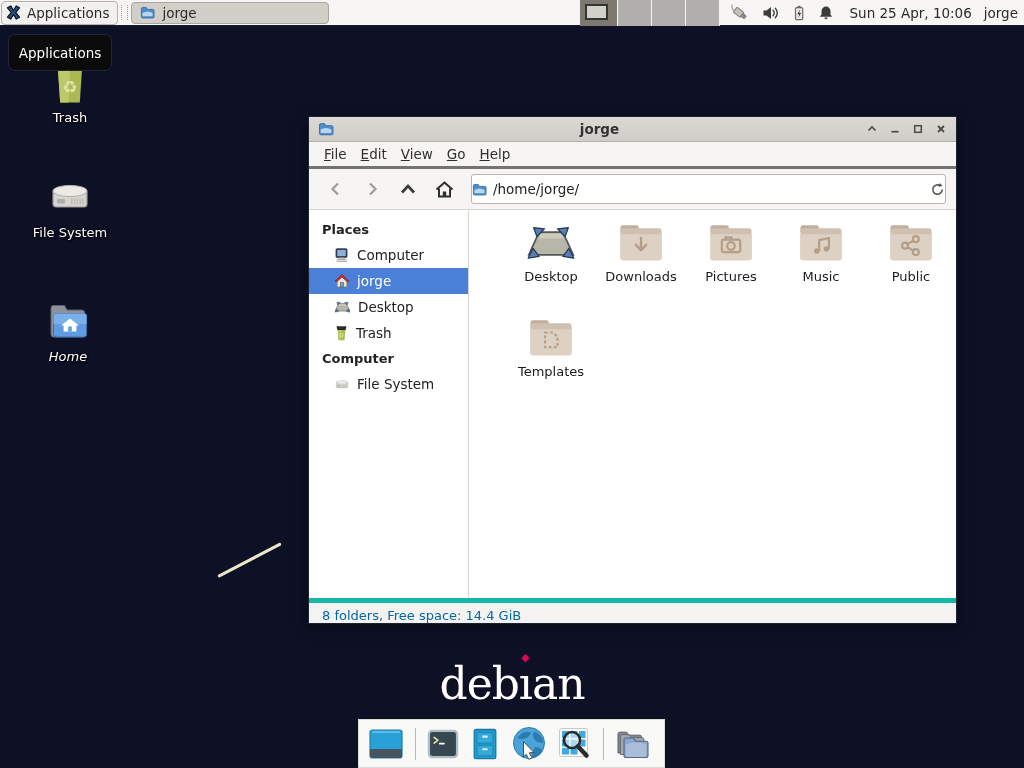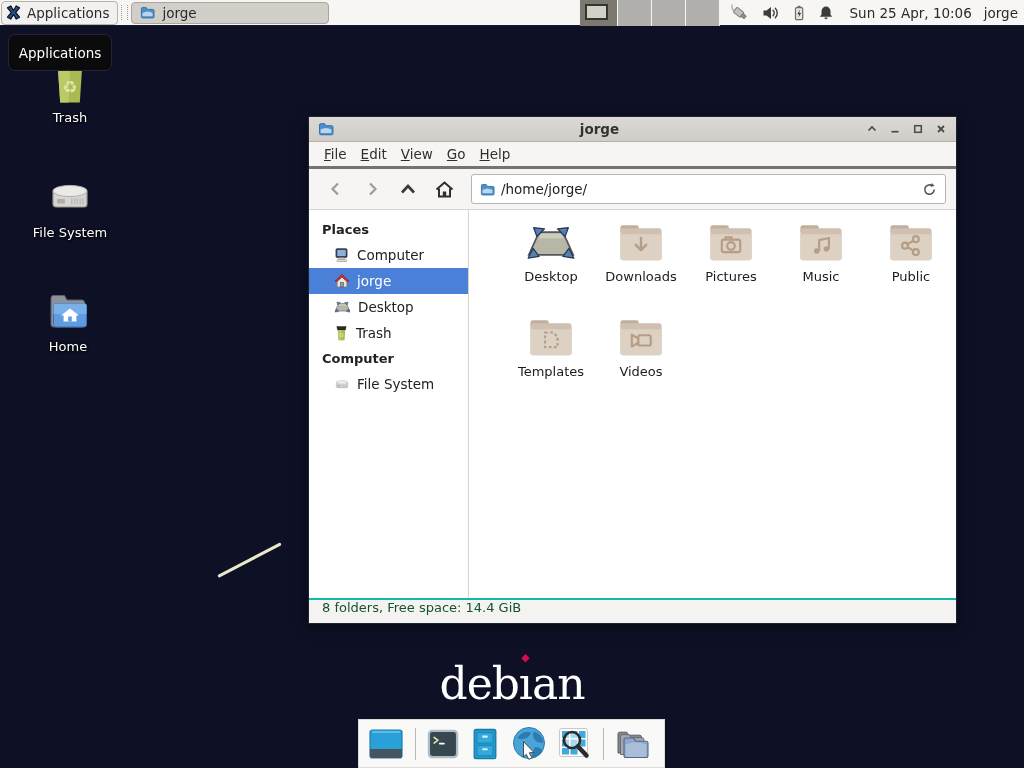--- a/index.html
+++ b/index.html
@@ -24,21 +24,21 @@
   .panel-user { margin:0 6px 0 12px; font-size:13.5px; color:#2a2a2a; }
 
   
   .tooltip { position:absolute; left:8px; top:34px; width:104px; height:37px; background:#0b0b0c; border:1px solid #23233a; border-radius:7px; color:#fff; display:flex; align-items:center; justify-content:center; font-size:13.5px; z-index:50; }
 
   
   .dicon { position:absolute; width:110px; display:flex; flex-direction:column; align-items:center; z-index:10; }
   .dicon .cap { margin-top:5px; color:#fff; font-size:13px; text-shadow:1px 1px 2px #000, 0 0 3px #000; }
   #di-trash { left:15px; top:57px; }
   #di-fs    { left:15px; top:172px; }
-  #di-home  { left:13px; top:286px; }
+  #di-home  { left:13px; top:296px;font-style:italic; }
 
   .stray-line { position:absolute; left:218px; top:575px; width:71px; height:3px; background:#eae8c9; border-radius:2px; transform:rotate(-27.5deg); transform-origin:left center; }
 
   
   .debian { position:absolute; left:412px; top:658px; width:200px; text-align:center; color:#fff; font-family:"DejaVu Serif","Liberation Serif",serif; font-size:44px; letter-spacing:-1px; }
   .debian .iwrap { position:relative; }
   .debian .dot { position:absolute; left:50%; top:-7px; transform:translateX(-50%); font-size:11px; color:#d70a53; letter-spacing:0; }
 
   
   .window { position:absolute; left:308px; top:116px; width:649px; height:508px; background:#fff; border:1px solid #1c2335; box-shadow:0 3px 14px rgba(0,0,0,.55); display:flex; flex-direction:column; }
@@ -47,36 +47,36 @@
   .titlebar .title { flex:1; text-align:center; font-weight:bold; font-size:13.5px; color:#333; }
   .winctl { display:flex; align-items:center; gap:9px; }
   .winctl span { display:flex; align-items:center; justify-content:center; width:14px; height:14px; }
 
   .menubar { height:27px; background:#f6f5f3; display:flex; align-items:center; padding-left:8px; border-bottom:3px solid #737373; }
   .menu-item { padding:4px 7px; font-size:13.5px; color:#2f2f2f; }
   .menu-item u { text-decoration:underline; }
 
   .toolbar { height:41px; background:#f6f5f3; border-bottom:1px solid #d8d5d0; display:flex; align-items:center; padding:0 10px; gap:2px; }
   .navbtn { width:34px; height:30px; display:flex; align-items:center; justify-content:center; border-radius:3px; }
-  .pathbar { flex:1; height:30px; margin-left:8px; background:#fff; border:1px solid #b9b6b0; border-radius:3px; display:flex; align-items:center; padding:0 8px; gap:6px; }
+  .pathbar { flex:1; height:30px; margin-left:8px; background:#fff; border:1px solid #b9b6b0; border-radius:3px; display:flex; align-items:center; padding:0 0; gap:6px; }
   .path-input { flex:1; border:none; outline:none; background:transparent; font-family:inherit; font-size:13.5px; color:#222; }
 
   .content { flex:1; display:flex; min-height:0;gap:35px; }
   .sidebar { width:175px; background:#fff; border-right:1px solid #d8d5d0; padding-top:7px; }
   .side-h { font-weight:bold; font-size:13px; color:#222; padding:5px 0 5px 13px; }
   .side-row { display:flex; align-items:center; gap:7px; height:26px; padding-left:25px; font-size:13.5px; color:#222; }
   .side-row.sel { background:#4a80d8; color:#fff; }
   .side-row svg { flex:none; display:block; }
 
   .files { flex:1; background:#fff; padding:12px 0 0 2px; display:grid; grid-template-columns:repeat(5,90px); grid-auto-rows:95px; }
   .file { display:flex; flex-direction:column; align-items:center; }
   .file svg { display:block; }
   .flabel { margin-top:3px; font-size:13px; color:#1c1c1c; text-align:center; }
 
-  .statusbar { height:25px; background:#f4f3f1; border-top:2px solid #14b8a6; display:flex; align-items:flex-start; padding-left:13px; font-size:13px; color:#14532d; }
+  .statusbar { height:25px; background:#f4f3f1; border-top:5px solid #14b8a6; display:flex; align-items:flex-end; padding-left:13px; font-size:13px; color:#0369a1; }
 
   
   .dock { position:absolute; left:358px; top:719px; width:307px; height:49px; background:#f9f9f8; border:1px solid #dddcd8; display:flex; align-items:center; padding:0 9px; gap:11px; }
   .dock .sep { width:1px; height:32px; background:#b8b7b2; }
   .dock svg { display:block; }
 </style>
 </head>
 <body>
 
 <svg width="0" height="0" style="position:absolute">
@@ -464,27 +464,20 @@
           </svg>
         <div class="flabel">Public</div>
       </div>
       <div class="file">
         <svg width="52" height="44" viewBox="0 0 48 40">
             <use href="#f-base"></use>
             <use href="#g-tmpl"></use>
           </svg>
         <div class="flabel">Templates</div>
       </div>
-      <div class="file">
-        <svg width="52" height="44" viewBox="0 0 48 40">
-            <use href="#f-base"></use>
-            <use href="#g-vid"></use>
-          </svg>
-        <div class="flabel">Videos</div>
-      </div>
     </div>
   </div>
 
   <div class="statusbar">
     <span>8 folders, Free space: 14.4 GiB</span>
   </div>
 </div>
 
 <div class="dock">
   <svg width="36" height="32" viewBox="0 0 36 32">

